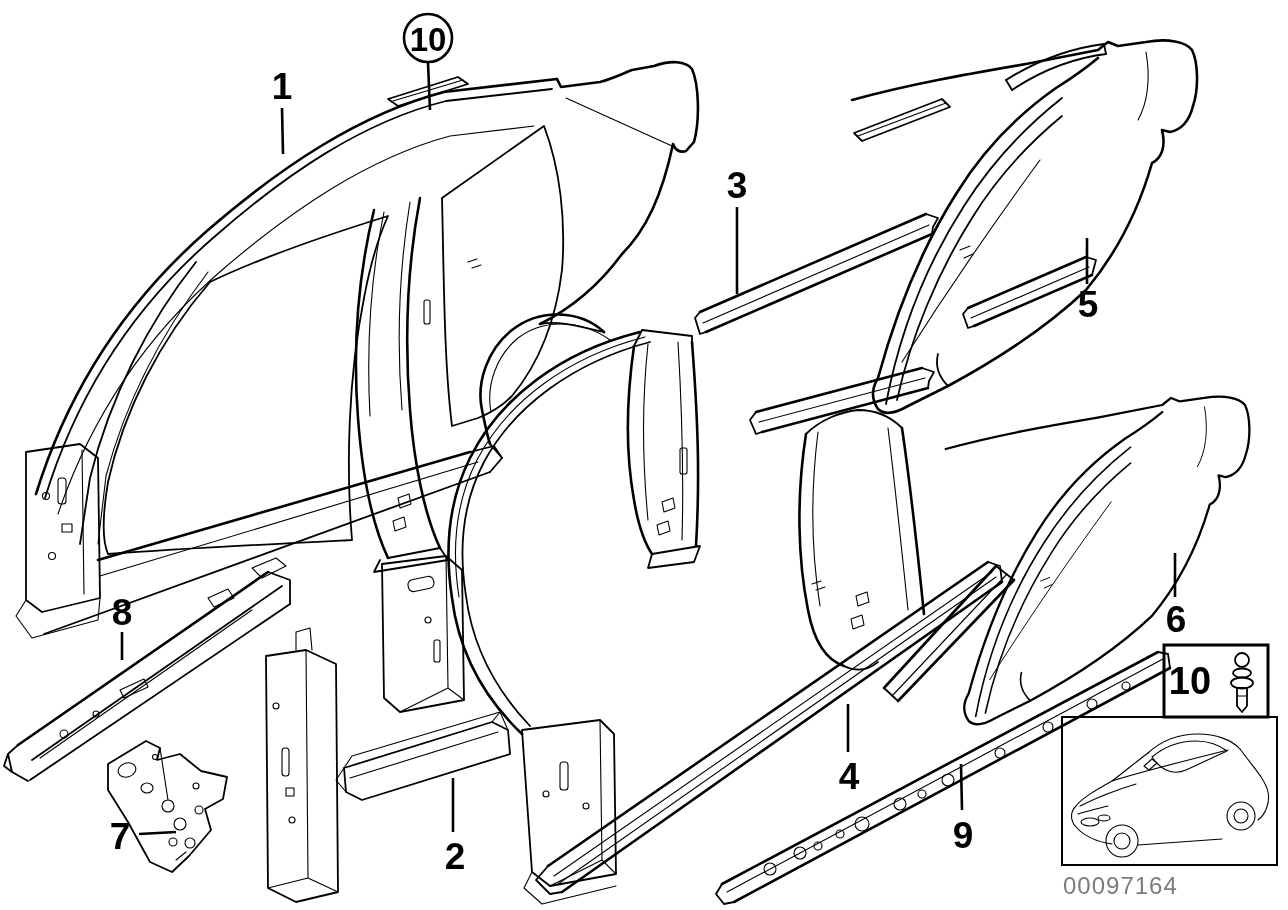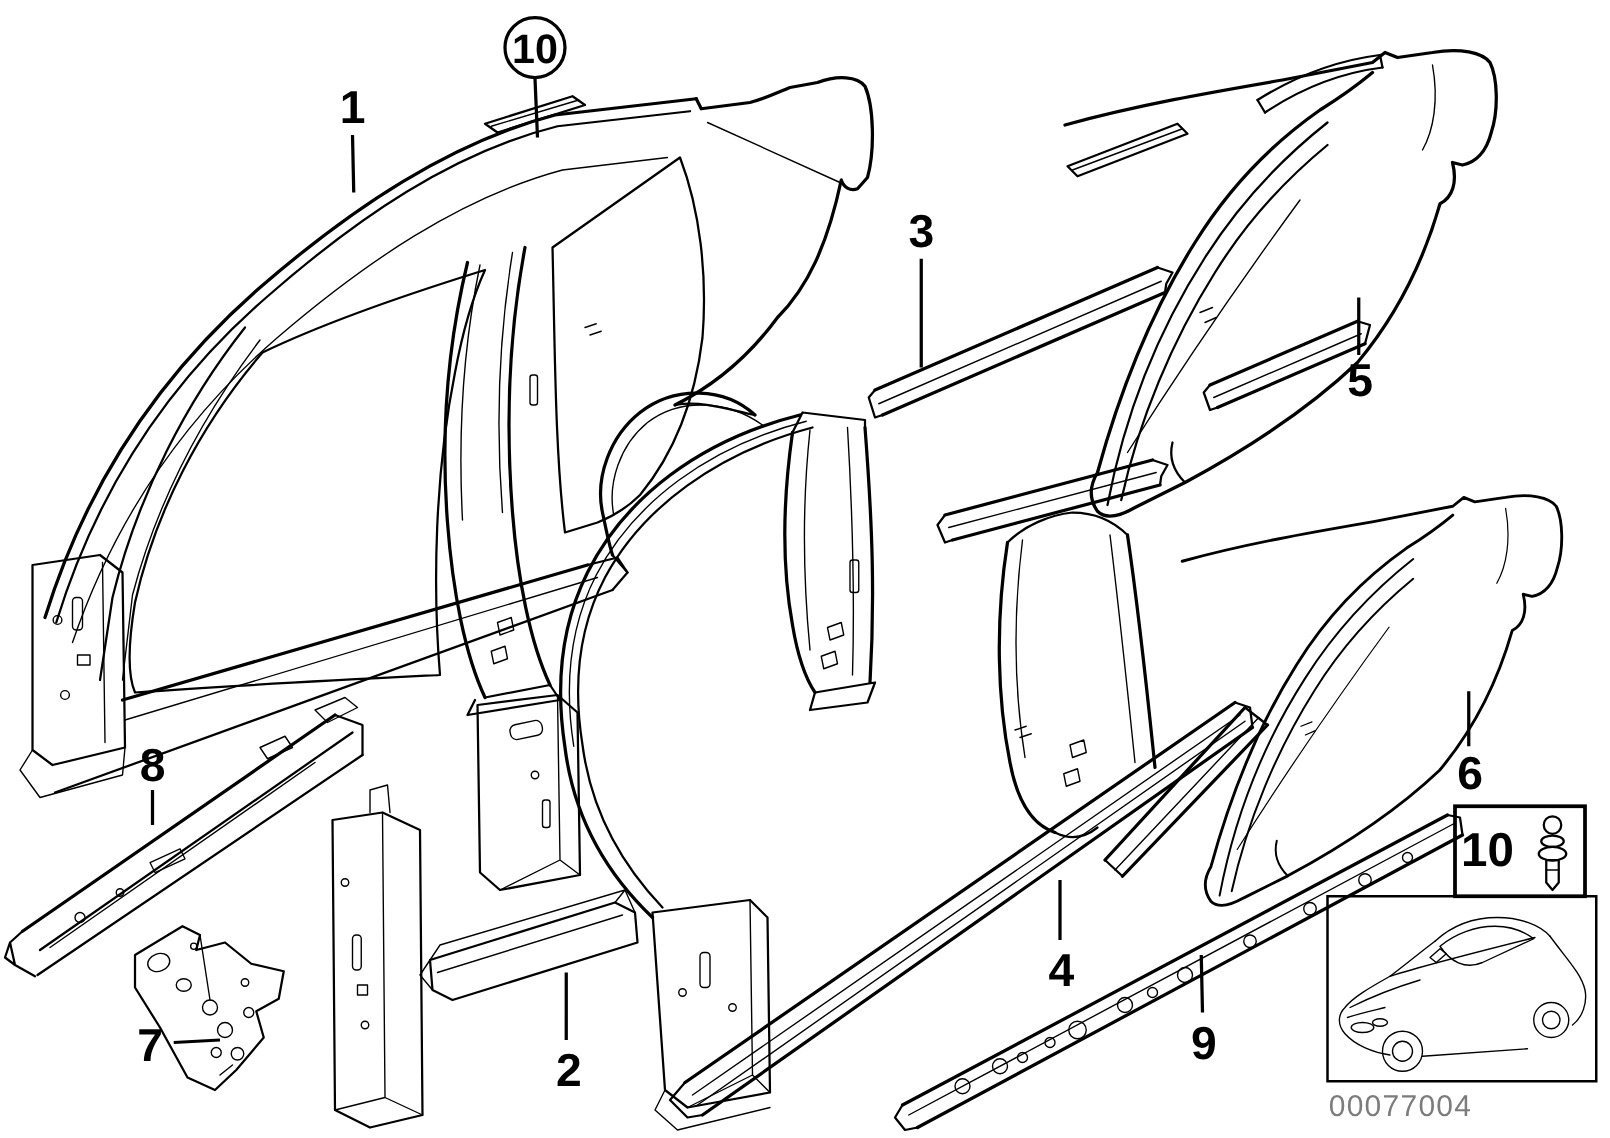--- a/index.html
+++ b/index.html
@@ -279,15 +279,15 @@
 <div class="callout" style="left:1088px;top:304px">5</div>
 <div class="callout" style="left:1176px;top:619px">6</div>
 <div class="callout" style="left:122px;top:612px">8</div>
 <div class="callout" style="left:120px;top:836px">7</div>
 <div class="callout" style="left:455px;top:856px">2</div>
 <div class="callout" style="left:849px;top:776px">4</div>
 <div class="callout" style="left:963px;top:835px">9</div>
 
 <div class="legend-num" style="left:1190px;top:681px">10</div>
 
-<div class="docnum">00077004</div>
+<div class="docnum">00097164</div>
 
 </div>
 
 </body></html>

